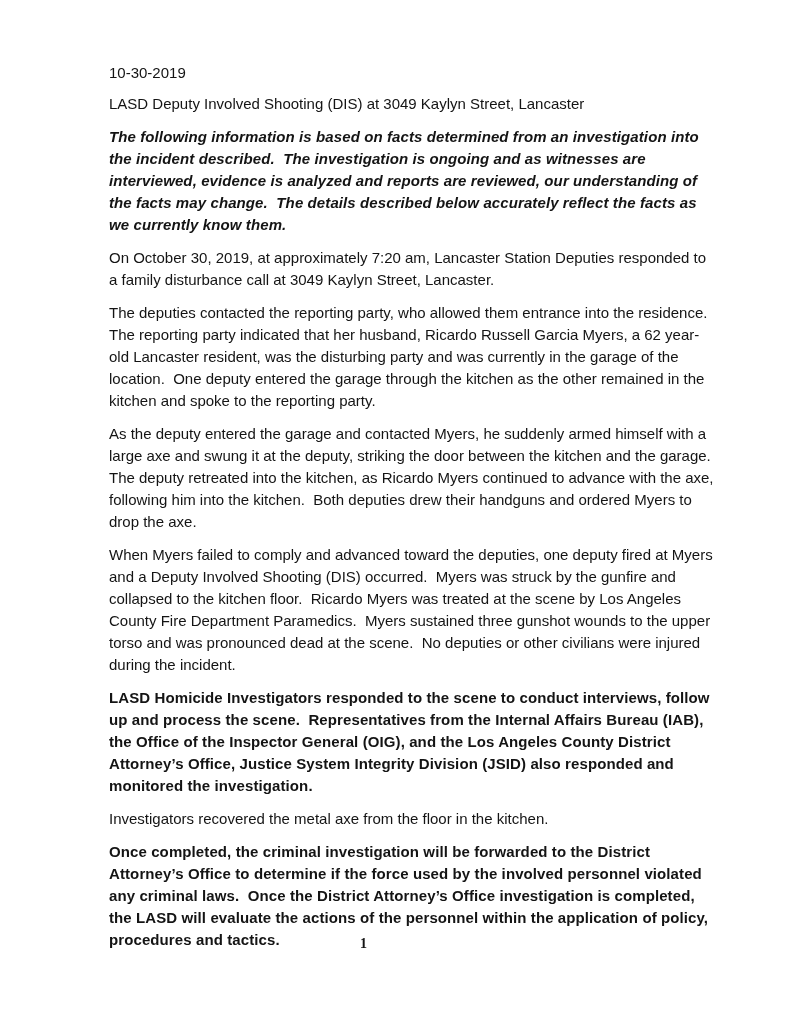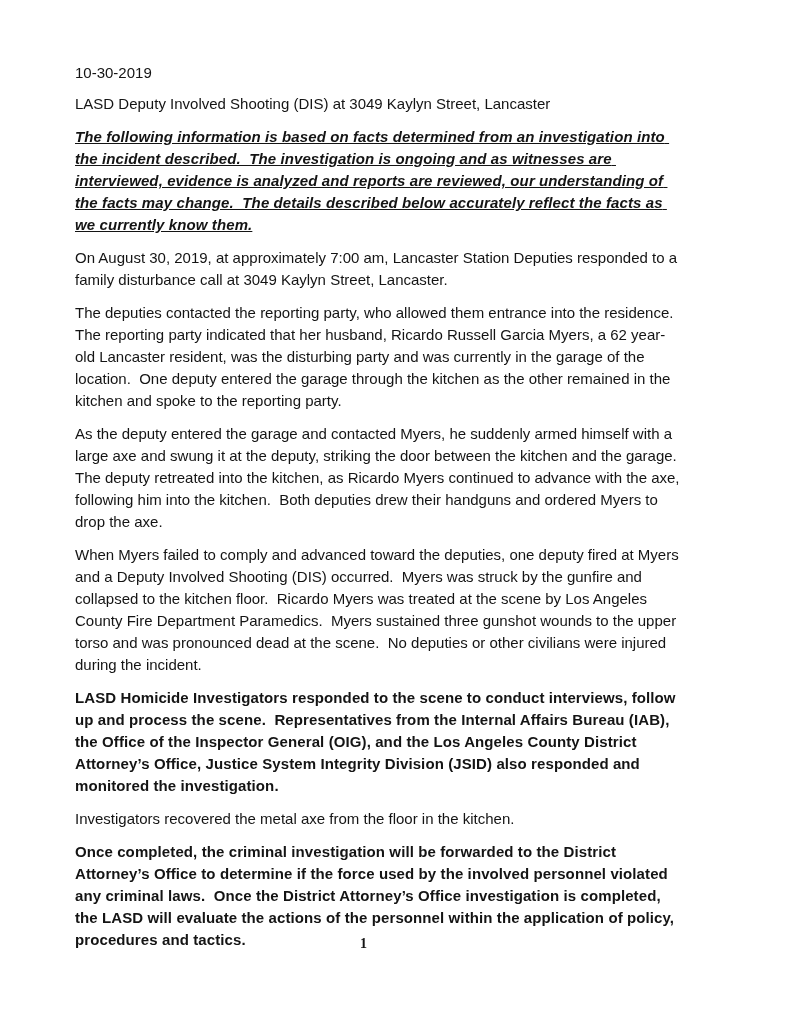--- a/index.html
+++ b/index.html
@@ -6,21 +6,21 @@
     margin: 0;
     padding: 0;
     background: #ffffff;
   }
   .sheet {
     position: relative;
     width: 727px;
     height: 1024px;
     background: #ffffff;
     box-sizing: border-box;
-    padding: 62px 91px 0 75px;
+    padding: 62px 91px 0 109px;
     font-family: "Liberation Sans", sans-serif;
     color: #141414;
     overflow: hidden;
   }
   .doc-date {
     font-size: 15px;
     line-height: 22px;
     margin: 0 0 9px 0;
     white-space: pre-wrap;
   }
@@ -34,21 +34,20 @@
     font-size: 15px;
     line-height: 22px;
     margin: 0 0 11px 0;
     white-space: pre-wrap;
     width: 607px;
   }
   .para.bold-italic {
     font-weight: 700;
     font-style: italic;
     letter-spacing: 0.1px;
-    text-decoration: underline;
   }
   .para.bold {
     font-weight: 700;
     letter-spacing: 0.1px;
   }
   .page-number {
     position: absolute;
     left: 0;
     right: 0;
     top: 936px;
@@ -63,21 +62,21 @@
 <body>
 
 <div class="sheet">
 
   <div class="doc-date">10-30-2019</div>
 
   <div class="doc-title">LASD Deputy Involved Shooting (DIS) at 3049 Kaylyn Street, Lancaster</div>
 
   <p class="para bold-italic">The following information is based on facts determined from an investigation into the incident described.  The investigation is ongoing and as witnesses are interviewed, evidence is analyzed and reports are reviewed, our understanding of the facts may change.  The details described below accurately reflect the facts as we currently know them.</p>
 
-  <p class="para">On August 30, 2019, at approximately 7:00 am, Lancaster Station Deputies responded to a family disturbance call at 3049 Kaylyn Street, Lancaster.</p>
+  <p class="para">On October 30, 2019, at approximately 7:20 am, Lancaster Station Deputies responded to a family disturbance call at 3049 Kaylyn Street, Lancaster.</p>
 
   <p class="para">The deputies contacted the reporting party, who allowed them entrance into the residence.  The reporting party indicated that her husband, Ricardo Russell Garcia Myers, a 62 year-old Lancaster resident, was the disturbing party and was currently in the garage of the location.  One deputy entered the garage through the kitchen as the other remained in the kitchen and spoke to the reporting party.</p>
 
   <p class="para">As the deputy entered the garage and contacted Myers, he suddenly armed himself with a large axe and swung it at the deputy, striking the door between the kitchen and the garage.  The deputy retreated into the kitchen, as Ricardo Myers continued to advance with the axe, following him into the kitchen.  Both deputies drew their handguns and ordered Myers to drop the axe.</p>
 
   <p class="para">When Myers failed to comply and advanced toward the deputies, one deputy fired at Myers and a Deputy Involved Shooting (DIS) occurred.  Myers was struck by the gunfire and collapsed to the kitchen floor.  Ricardo Myers was treated at the scene by Los Angeles County Fire Department Paramedics.  Myers sustained three gunshot wounds to the upper torso and was pronounced dead at the scene.  No deputies or other civilians were injured during the incident.</p>
 
   <p class="para bold">LASD Homicide Investigators responded to the scene to conduct interviews, follow up and process the scene.  Representatives from the Internal Affairs Bureau (IAB), the Office of the Inspector General (OIG), and the Los Angeles County District Attorney’s Office, Justice System Integrity Division (JSID) also responded and monitored the investigation.</p>
 
   <p class="para">Investigators recovered the metal axe from the floor in the kitchen.</p>

